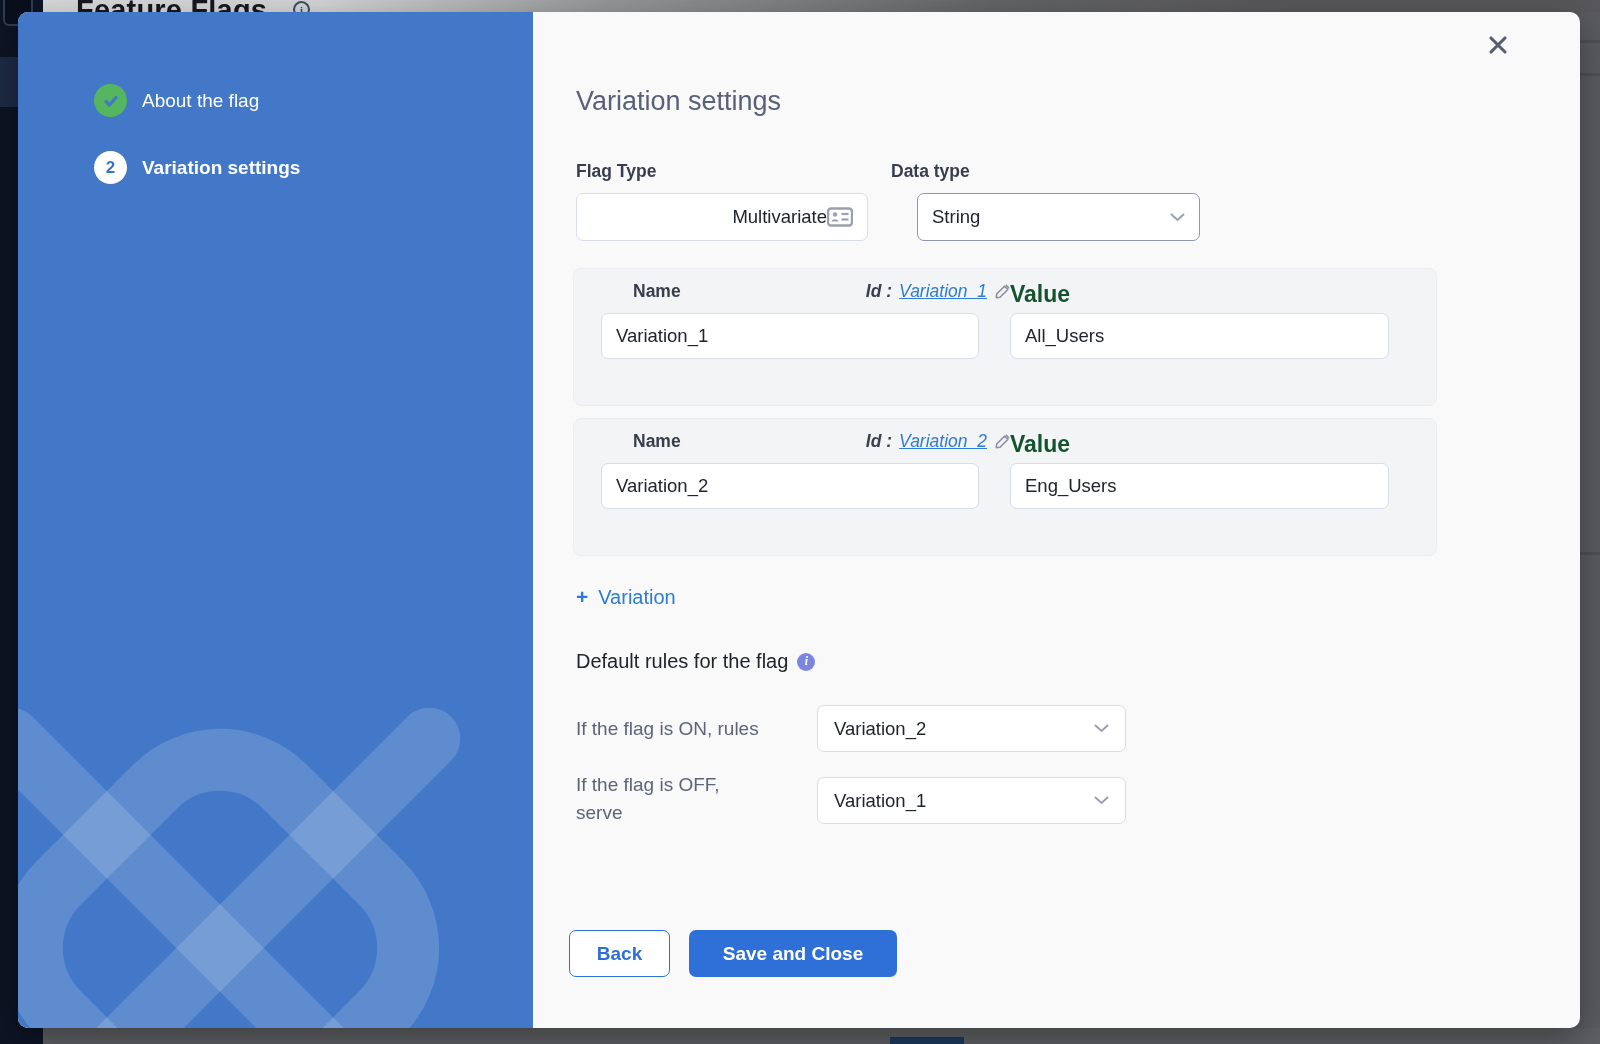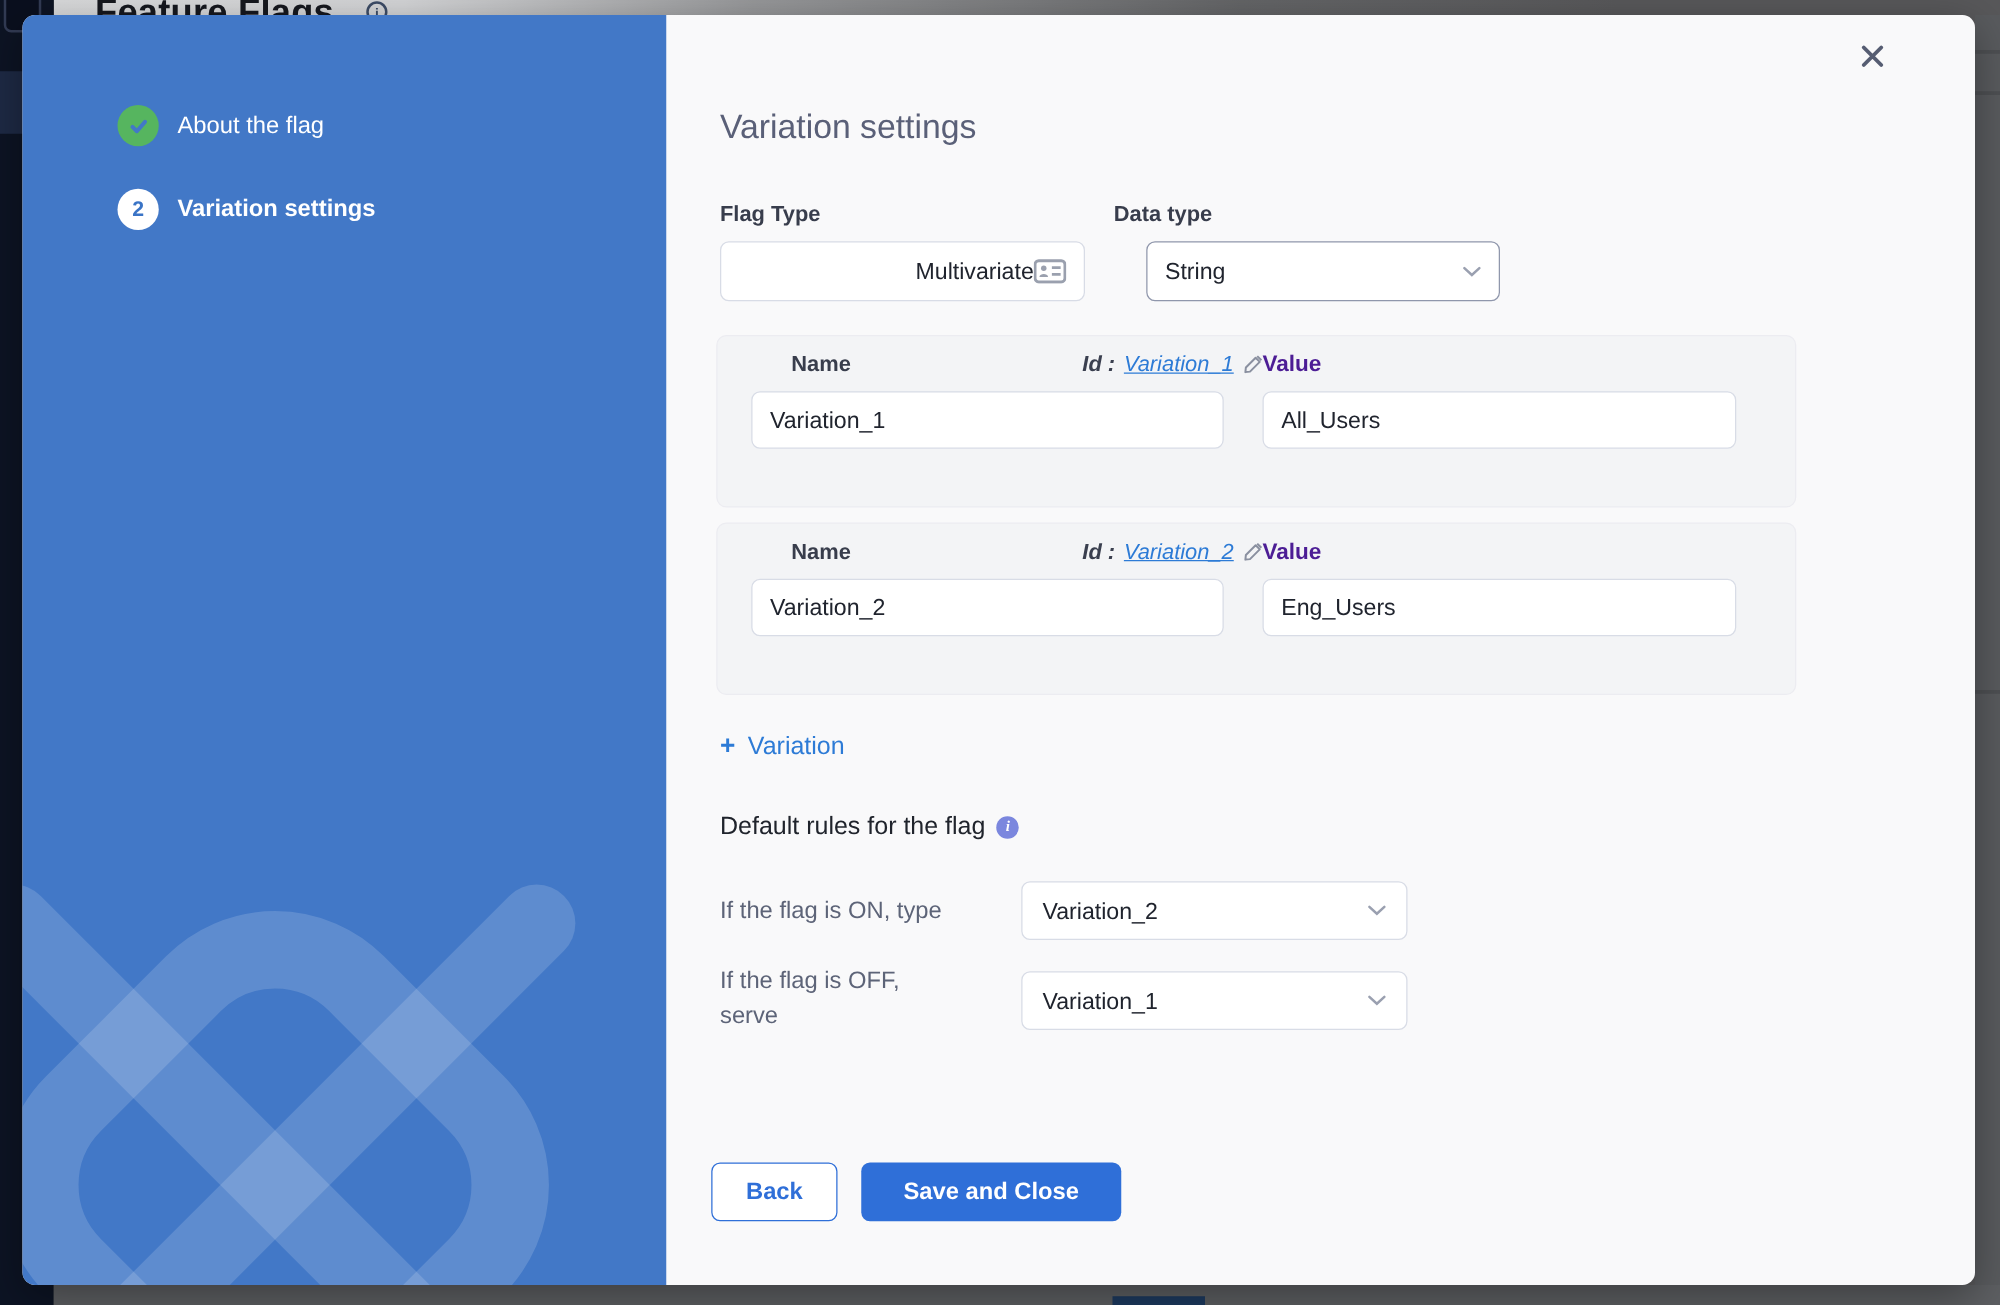--- a/index.html
+++ b/index.html
@@ -59,21 +59,21 @@
   
   .var-card { position:absolute; left:555px; width:864px; height:138px;
     background:#f3f4f6; border:1px solid #ececf1; border-radius:8px; }
   .card-1 { top:256px; } .card-2 { top:406px; }
   .card-label-row { position:absolute; left:27px; top:12px; width:378px;
     display:flex; justify-content:space-between; align-items:center;margin-left:32px; }
   .card-label { font-size:17.5px; font-weight:600; color:#383d4c; }
   .id-wrap { display:flex; align-items:center; gap:7px; font-size:17.5px;font-style:italic; }
   .id-prefix { color:#3a3f4f; font-weight:600; }
   .id-link { color:#2d7bd6; text-decoration:underline; cursor:pointer; font-weight:normal; }
-  .value-label { position:absolute; left:436px; top:12px; font-size:18px; font-weight:600; color:#4c1d95; }
+  .value-label { position:absolute; left:436px; top:12px; font-size:23px; font-weight:600; color:#14532d; }
   .card-input { position:absolute; top:44px; height:46px; background:#fff;
     border:1px solid #d8dce6; border-radius:7px; font-size:18.5px; color:#20242e;
     padding:0 14px; font-family:"Liberation Sans", sans-serif; }
   .name-input { left:27px; width:378px; }
   .value-input { left:436px; width:379px; }
 
   
   .add-variation { position:absolute; left:558px; top:573px; display:flex; gap:10px;
     align-items:center; color:#2d7bd6; font-size:20px; cursor:pointer; }
   .add-plus { font-weight:bold; font-size:21px; }
@@ -211,21 +211,21 @@
   <div class="add-variation">
     <span class="add-plus">+</span>
     <span>Variation</span>
   </div>
 
   <div class="rules-heading">
     <span>Default rules for the flag</span>
     <span class="info-badge">i</span>
   </div>
 
-  <div class="rule-label rule-label-on">If the flag is ON, type</div>
+  <div class="rule-label rule-label-on">If the flag is ON, rules</div>
   <div class="dropdown dd-on">
     <span>Variation_2</span>
     <svg width="15" height="9" viewBox="0 0 15 9">
       <polyline points="1.5,1.5 7.5,7 13.5,1.5" fill="none" stroke="#9aa0b0" stroke-width="2" stroke-linecap="round"></polyline>
     </svg>
   </div>
 
   <div class="rule-label rule-label-off">
     <span>If the flag is OFF,</span><br>
     <span>serve</span>

